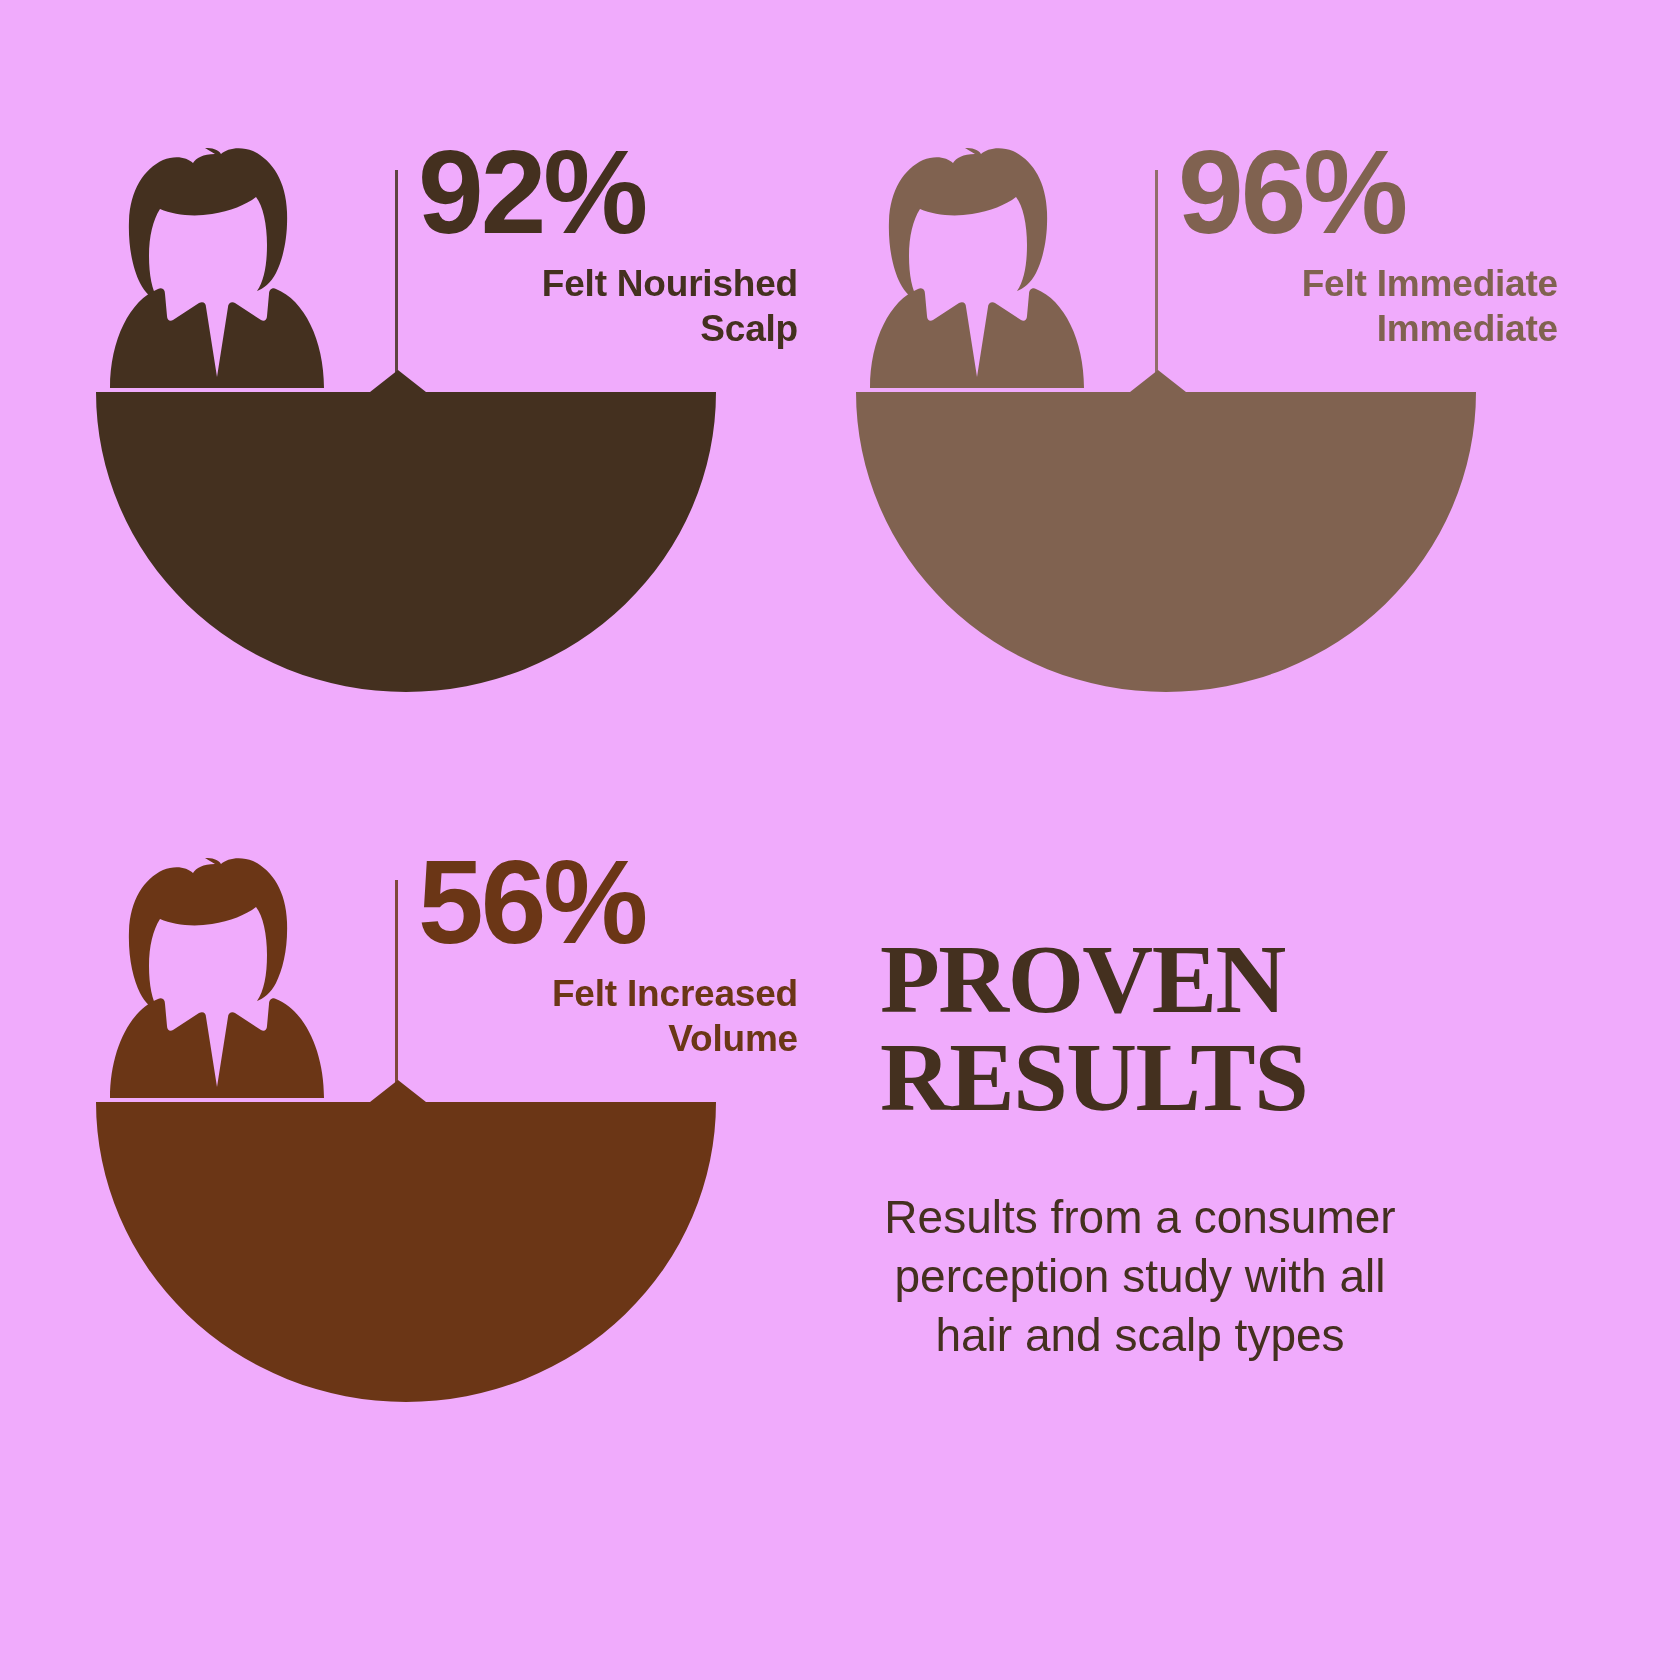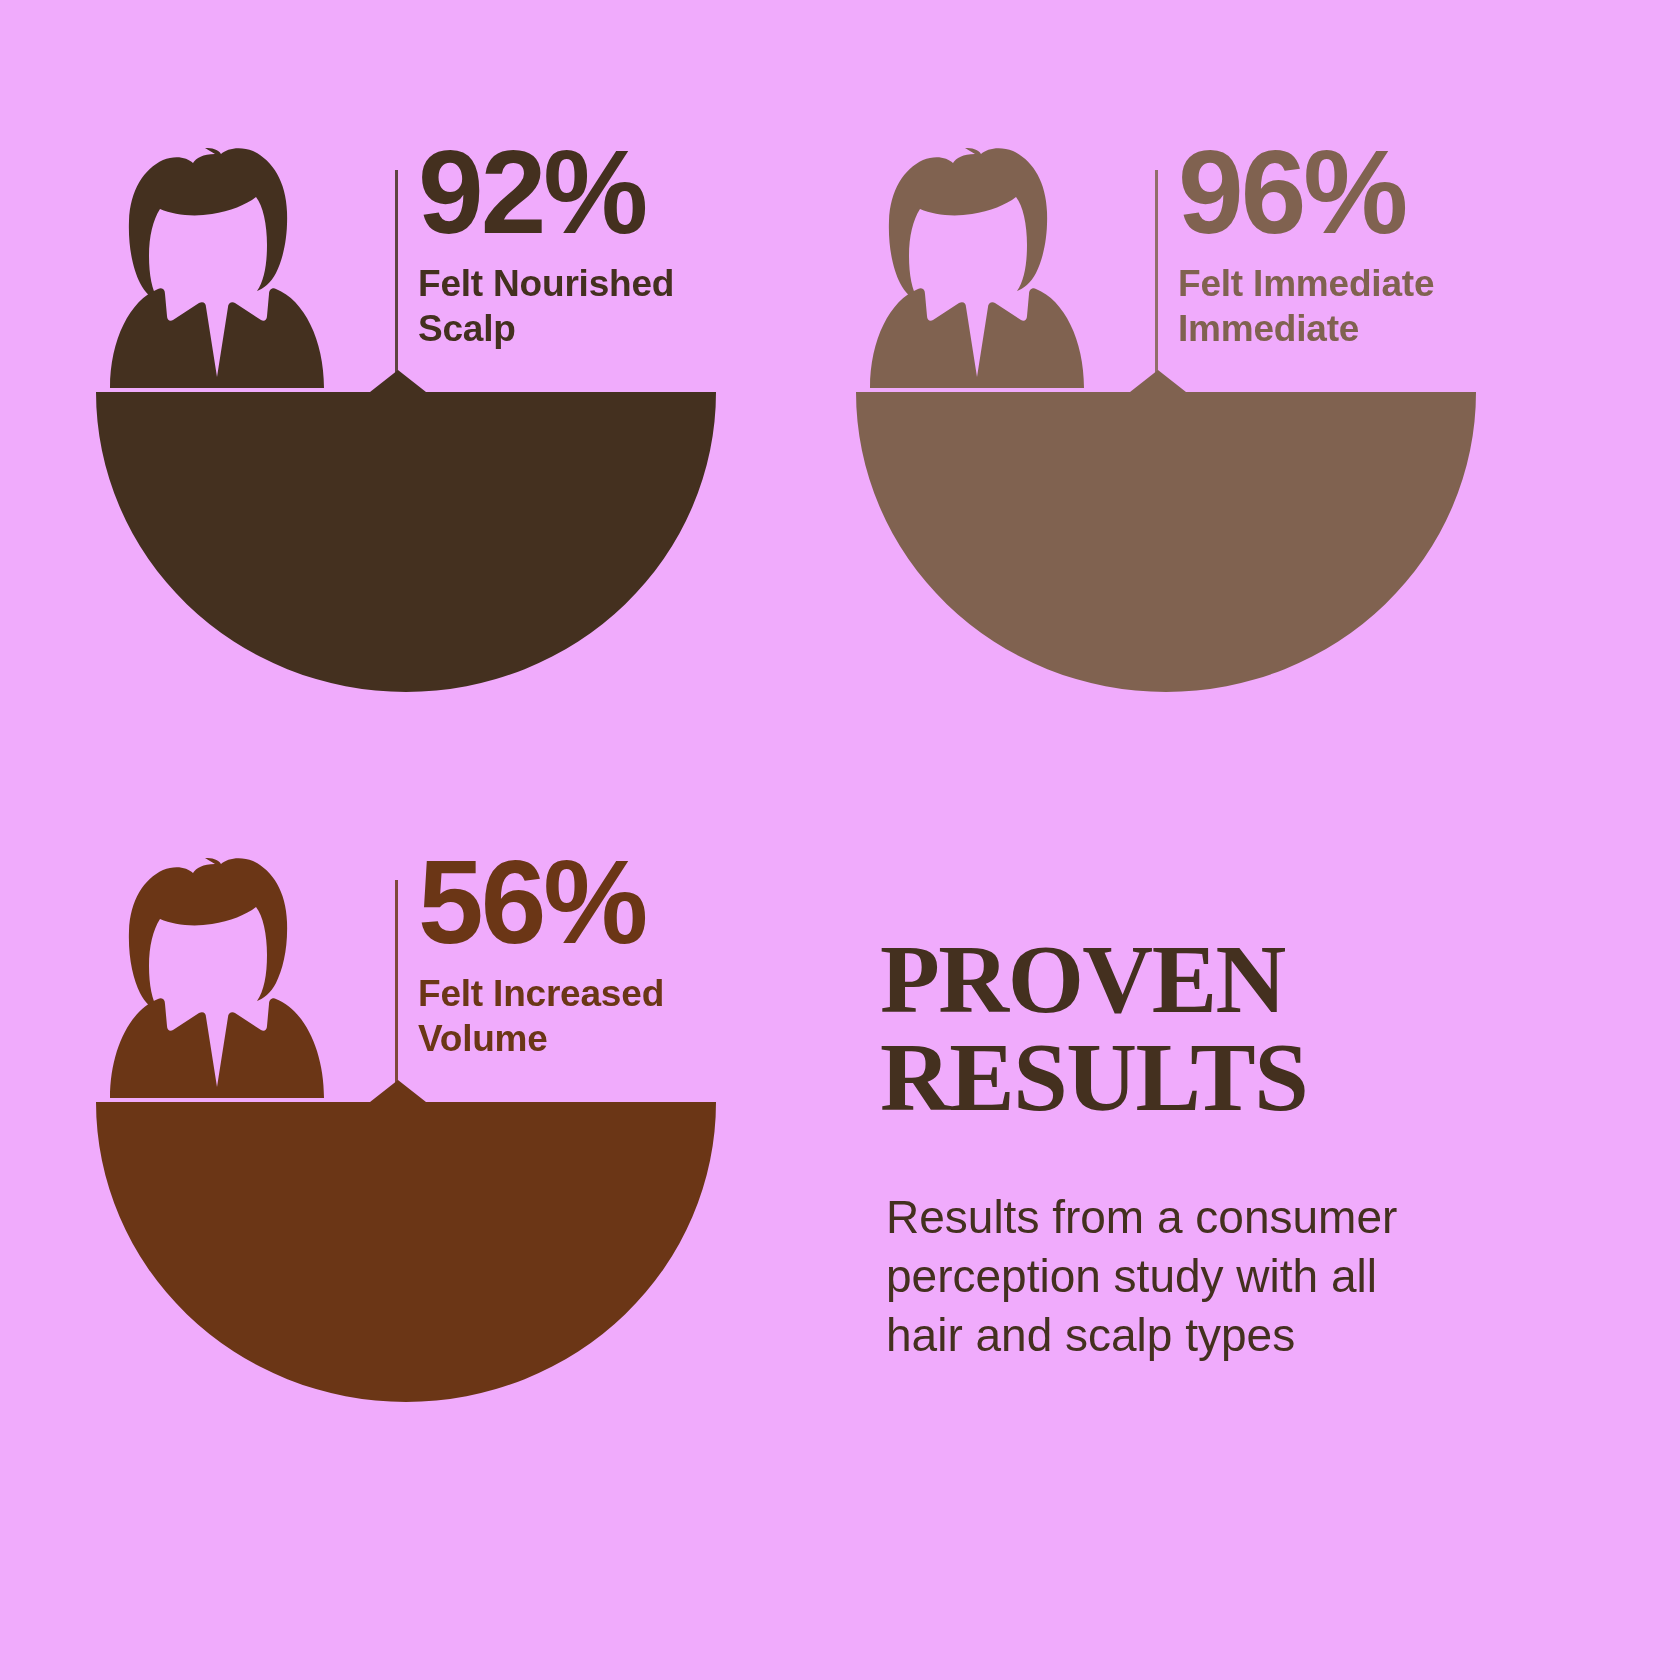--- a/index.html
+++ b/index.html
@@ -72,20 +72,21 @@
     line-height: 0.92;
     letter-spacing: -3px;
     margin: 0;
   }
   .stat-label {
     font-size: 37px;
     font-weight: bold;
     line-height: 1.22;
     margin: 14px 0 0 0;
     letter-spacing: -0.2px;
+    text-align: right;
   }
 
   
   .bowl {
     position: absolute;
     left: 56px;
     top: 270px;
     width: 620px;
     height: 330px;
   }
@@ -105,23 +106,24 @@
     letter-spacing: -1.5px;
     color: #44301F;
     margin: 0;
     font-family: Liberation Serif, serif;
   }
   .headline .line { display: block; }
   .subtext {
     font-size: 46px;
     line-height: 1.28;
     color: #44301F;
-    margin: 62px 0 0 6px;
+    margin: 62px 0 0 0;
     max-width: 520px;
     font-weight: normal;
+    text-align: center;
   }
   .subtext .line { display: block; }
 </style>
 </head>
 <body>
 
 <div id="stage">
 
   <div class="stat-panel p1" style="color:#44301F">
     <div class="stat-top">

